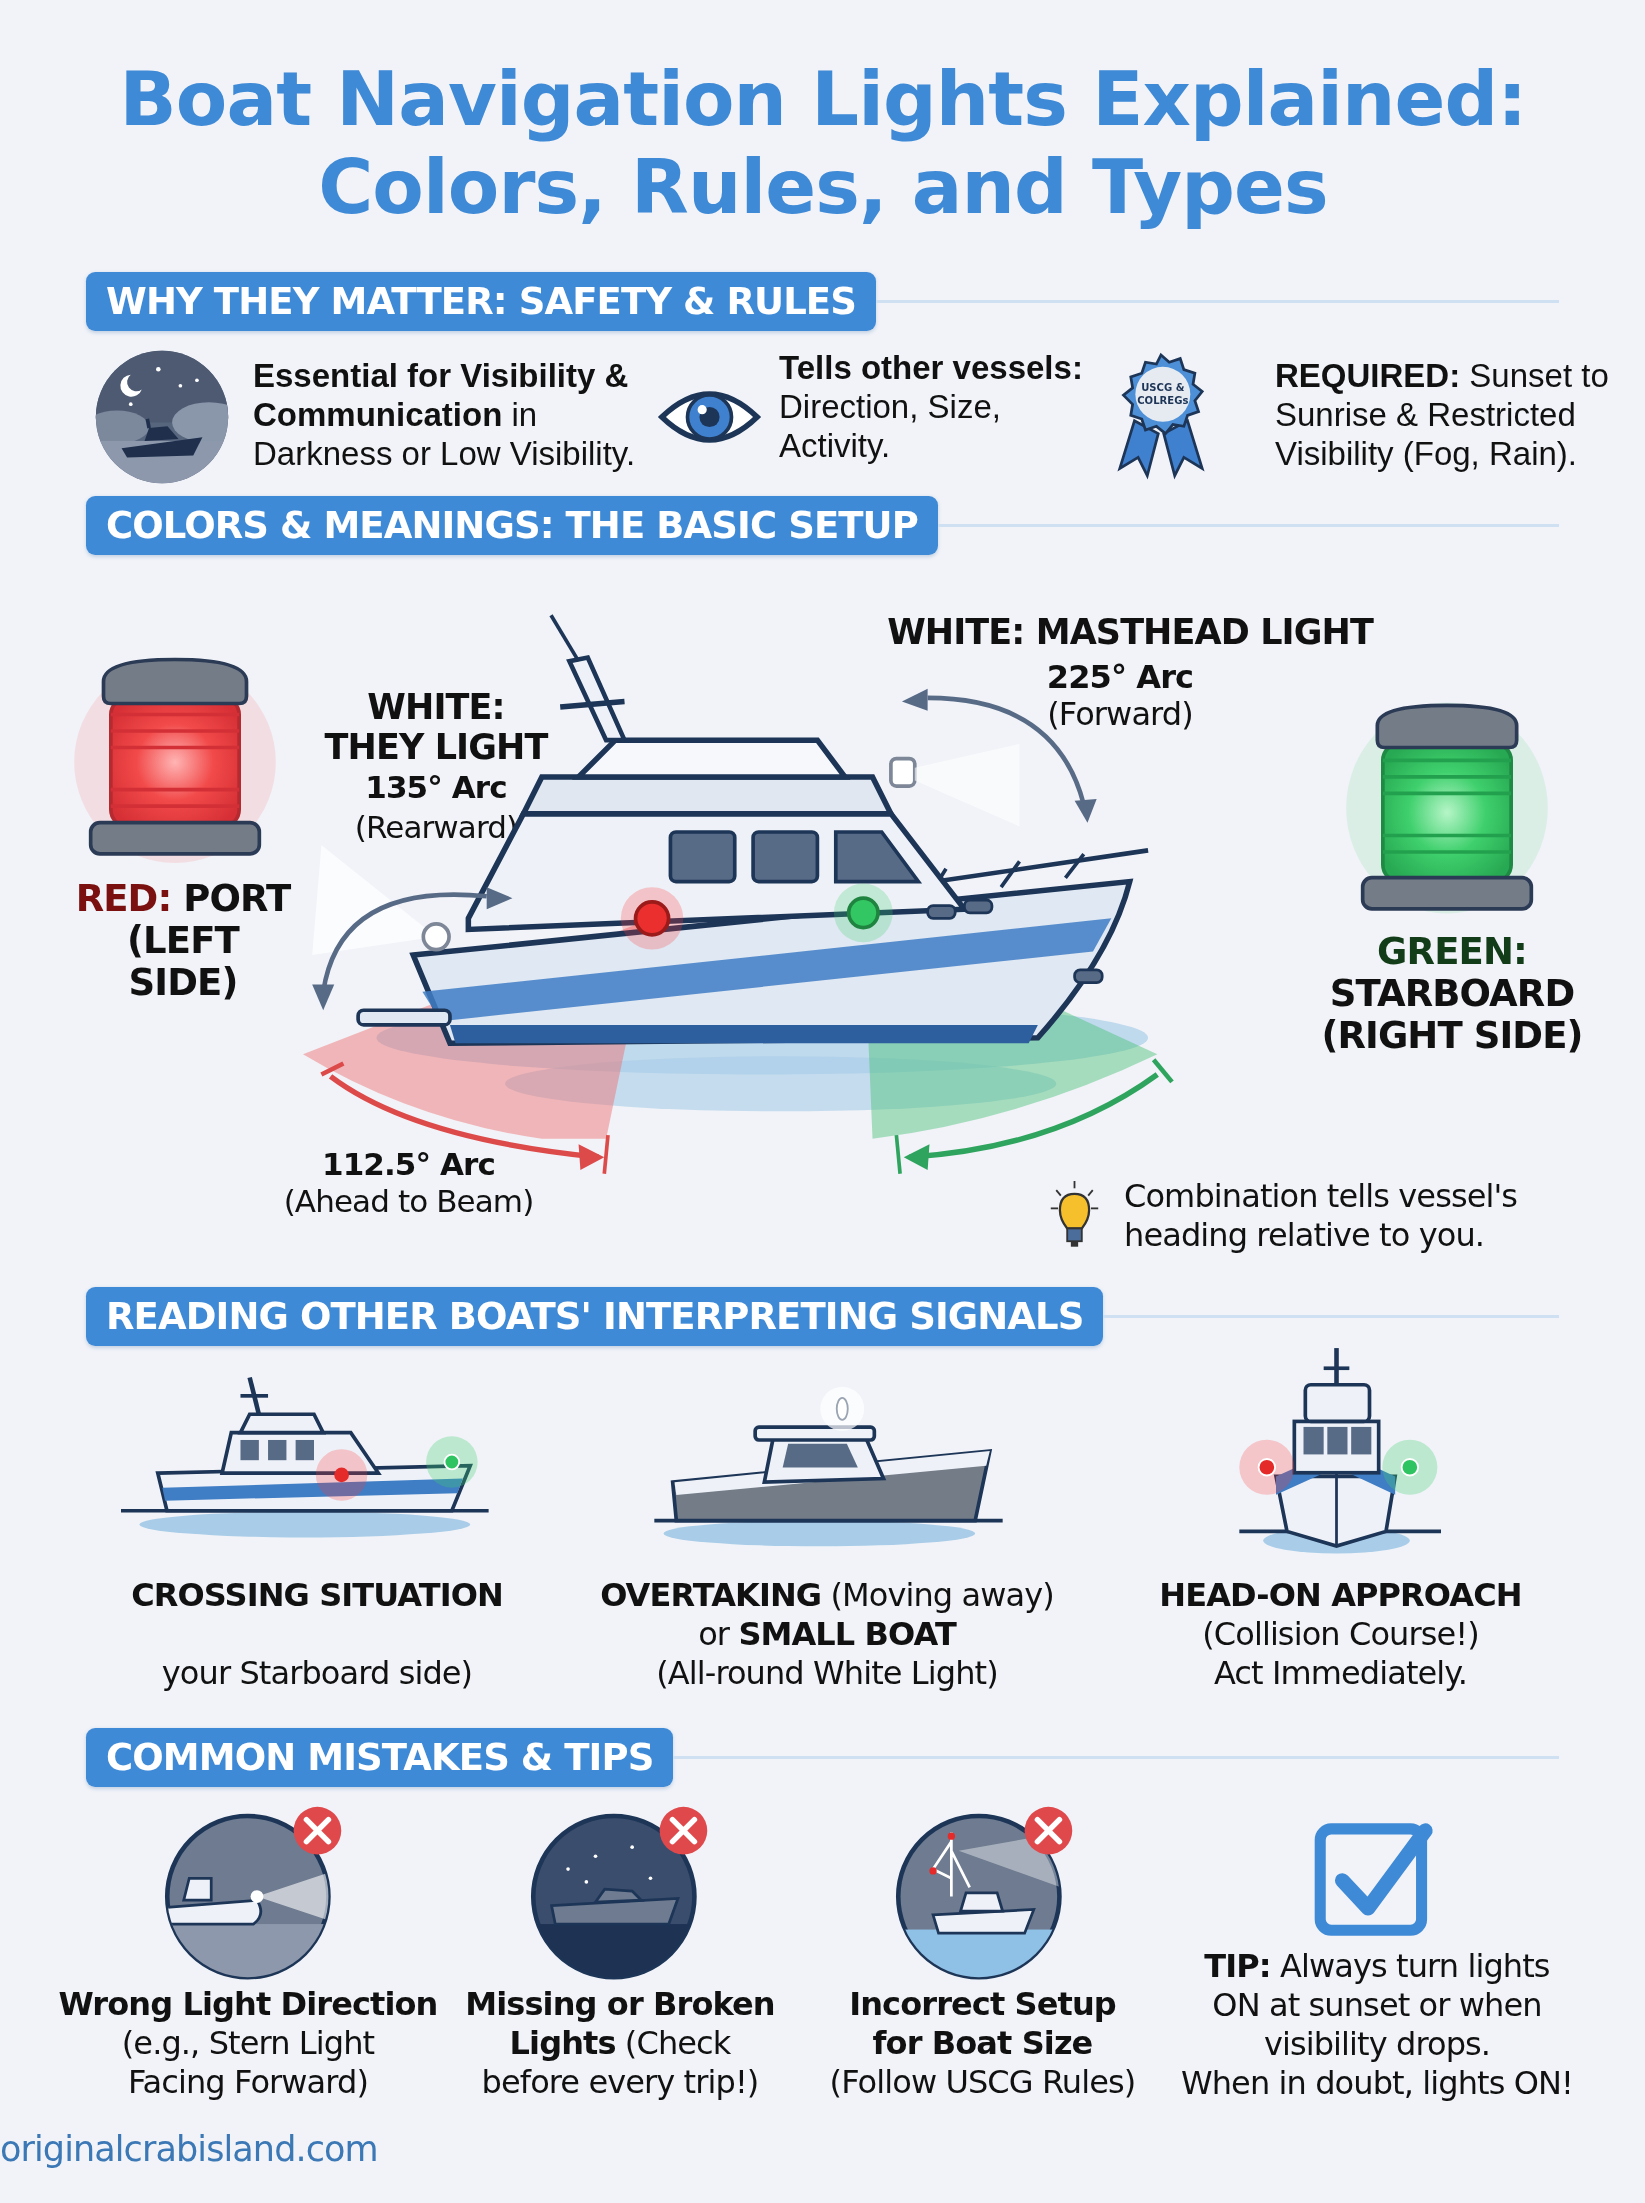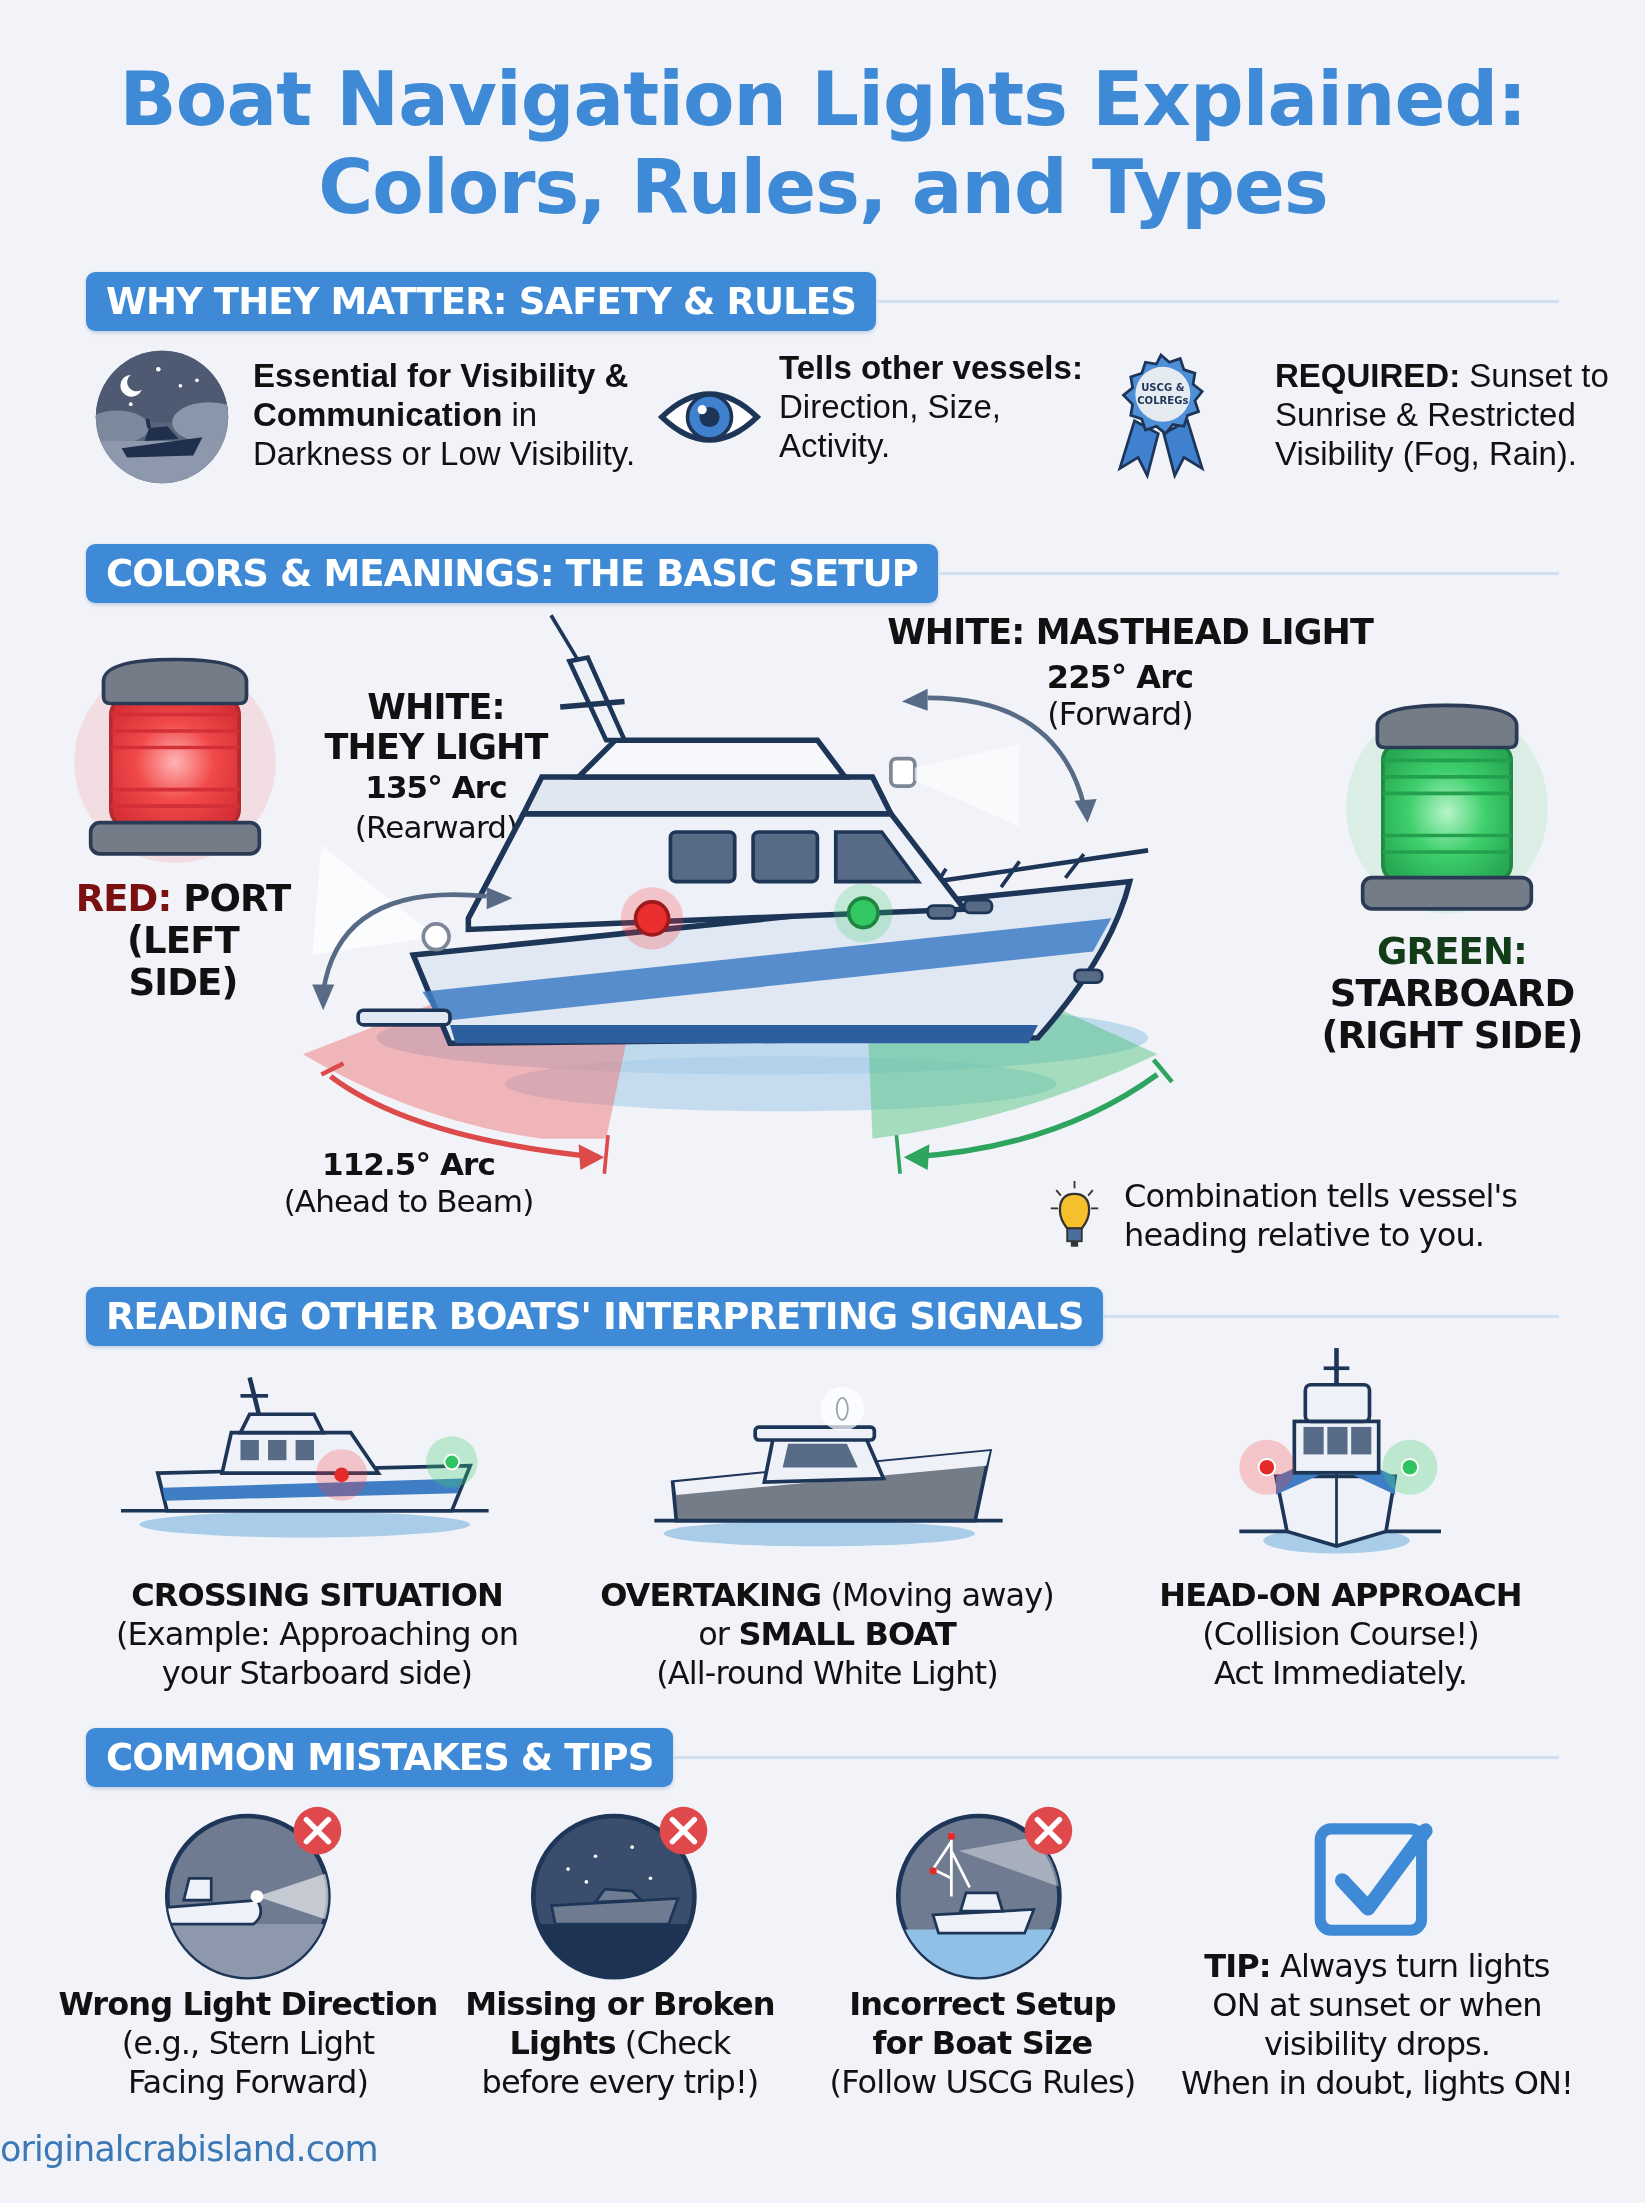--- a/index.html
+++ b/index.html
@@ -86,21 +86,21 @@
   <path d="M88 78 L104 130 L84 118 L74 138 L62 92 Z" fill="#3f80cf" stroke="#1d3557" stroke-width="3"></path>
   <path d="M59 6 L68 14 L80 10 L84 22 L96 26 L94 38 L104 46 L96 56 L100 68 L88 72 L84 84 L72 82 L64 92 L54 84 L42 88 L38 76 L26 72 L28 60 L18 50 L28 42 L26 30 L38 26 L42 14 L54 16 Z" fill="#4d90d8" stroke="#1d3557" stroke-width="3"></path>
   <circle cx="61" cy="49" r="30" fill="#e6ebf2"></circle>
   <text x="61" y="45" text-anchor="middle" font-family="DejaVu Sans, sans-serif" font-size="11" font-weight="bold" fill="#1d3557">USCG &amp;</text>
   <text x="61" y="60" text-anchor="middle" font-family="DejaVu Sans, sans-serif" font-size="11" font-weight="bold" fill="#1d3557">COLREGs</text>
 </svg>
 <div class="why-item" style="left:1231px; top:356px; width:349px;margin-left:44px;">
   <div class="why-text"><b>REQUIRED:</b><span> Sunset to Sunrise &amp; Restricted Visibility (Fog, Rain).</span></div>
 </div>
 
-<div class="section-header" style="top:544px; width:1473px;">
+<div class="section-header" style="top:496px; width:1473px;">
   <div class="section-pill">COLORS &amp; MEANINGS: THE BASIC SETUP</div>
   <div class="section-line"></div>
 </div>
 
 <svg style="left:83px; top:643px;" width="184" height="220" viewBox="0 0 200 240">
   <defs>
     <radialGradient id="rg" cx="50%" cy="50%" r="60%">
         <stop offset="0" stop-color="#ffb4b4"></stop>
         <stop offset="0.5" stop-color="#f24a4a"></stop>
         <stop offset="1" stop-color="#d62f35"></stop>
@@ -295,21 +295,21 @@
   <line x1="126" y1="0" x2="126" y2="40" stroke="#1d3557" stroke-width="5"></line>
     <line x1="112" y1="22" x2="140" y2="22" stroke="#1d3557" stroke-width="4"></line>
   <circle cx="50" cy="130" r="30" fill="#ff3b3b" opacity="0.25"></circle>
   <circle cx="50" cy="130" r="9" fill="#e52a2a" stroke="#fff" stroke-width="2"></circle>
   <circle cx="206" cy="130" r="30" fill="#3fd06d" opacity="0.3"></circle>
   <circle cx="206" cy="130" r="9" fill="#2fc462" stroke="#fff" stroke-width="2"></circle>
 </svg>
 
 <div class="signal-caption" style="left:101px; top:1576px; width:432px;">
   <b>CROSSING SITUATION</b><br>
-  <span>(Example: Approaching on</span><br>
+  <br>
   <span>your Starboard side)</span>
 </div>
 <div class="signal-caption" style="left:588px; top:1576px; width:478px;">
   <b>OVERTAKING</b><span> (Moving away)</span><br>
   <span>or </span><b>SMALL BOAT</b><br>
   <span>(All-round White Light)</span>
 </div>
 <div class="signal-caption" style="left:1120px; top:1576px; width:441px;">
   <b>HEAD-ON APPROACH</b><br>
   <span>(Collision Course!)</span><br>

